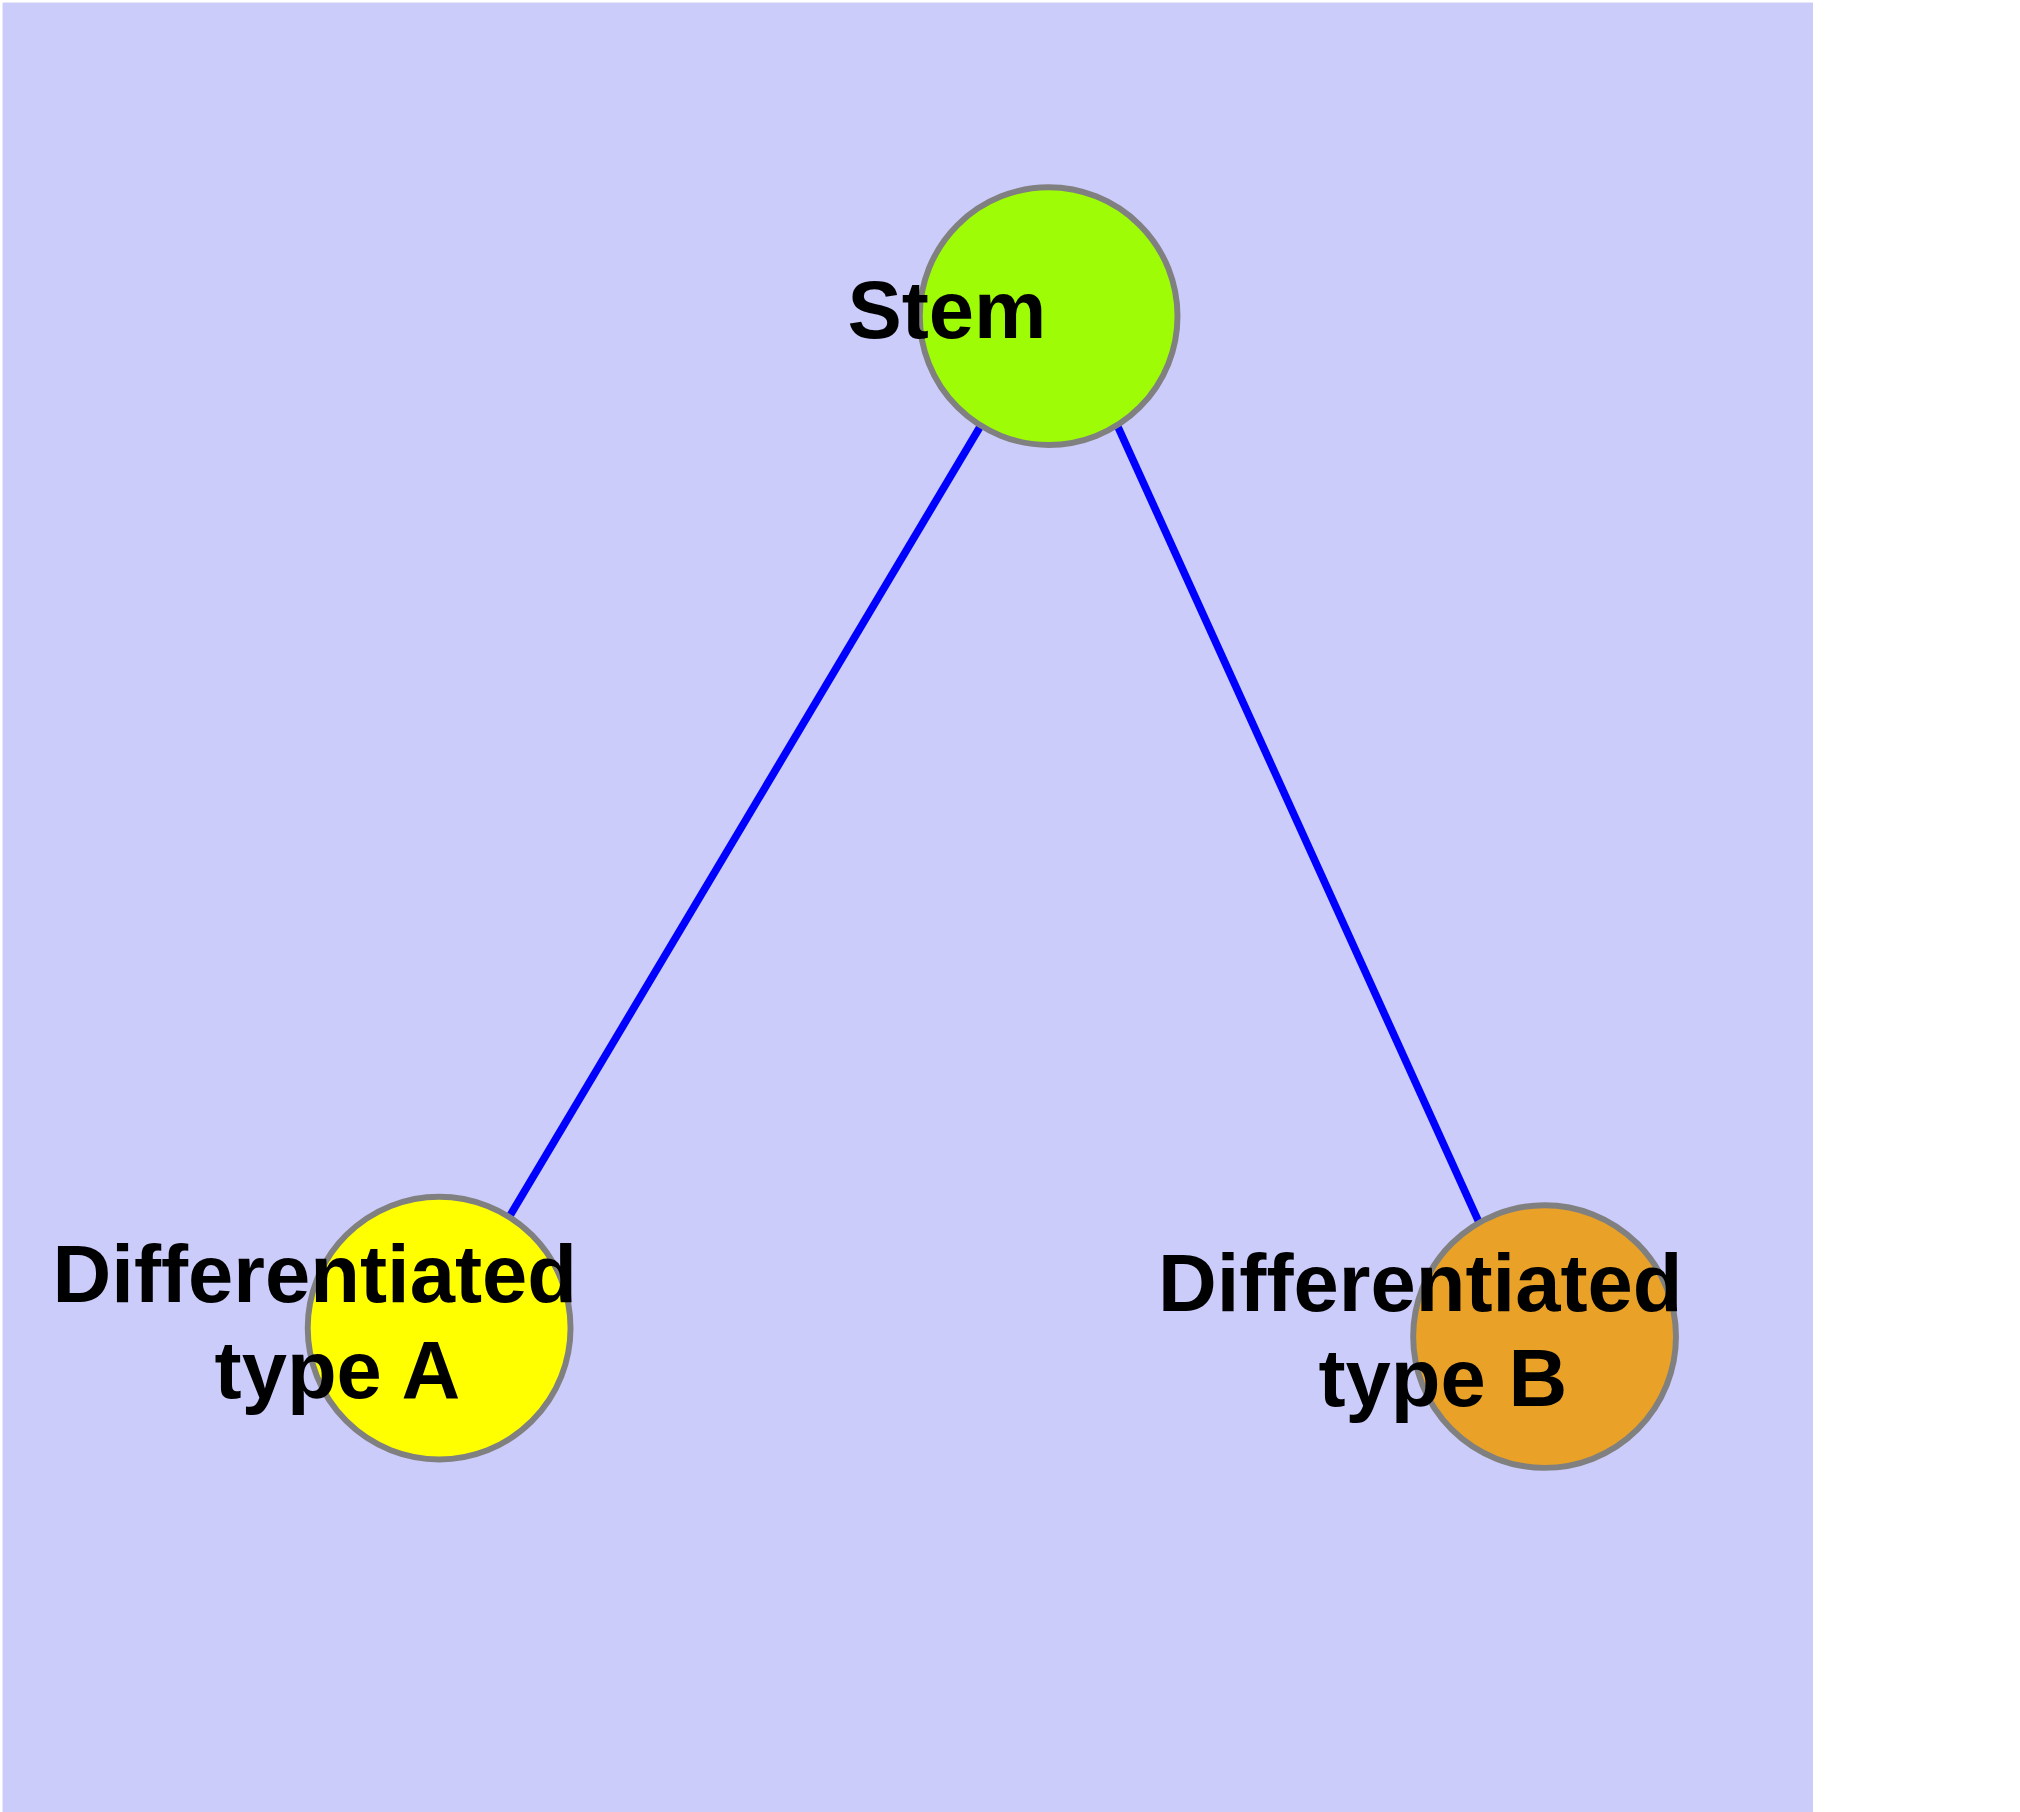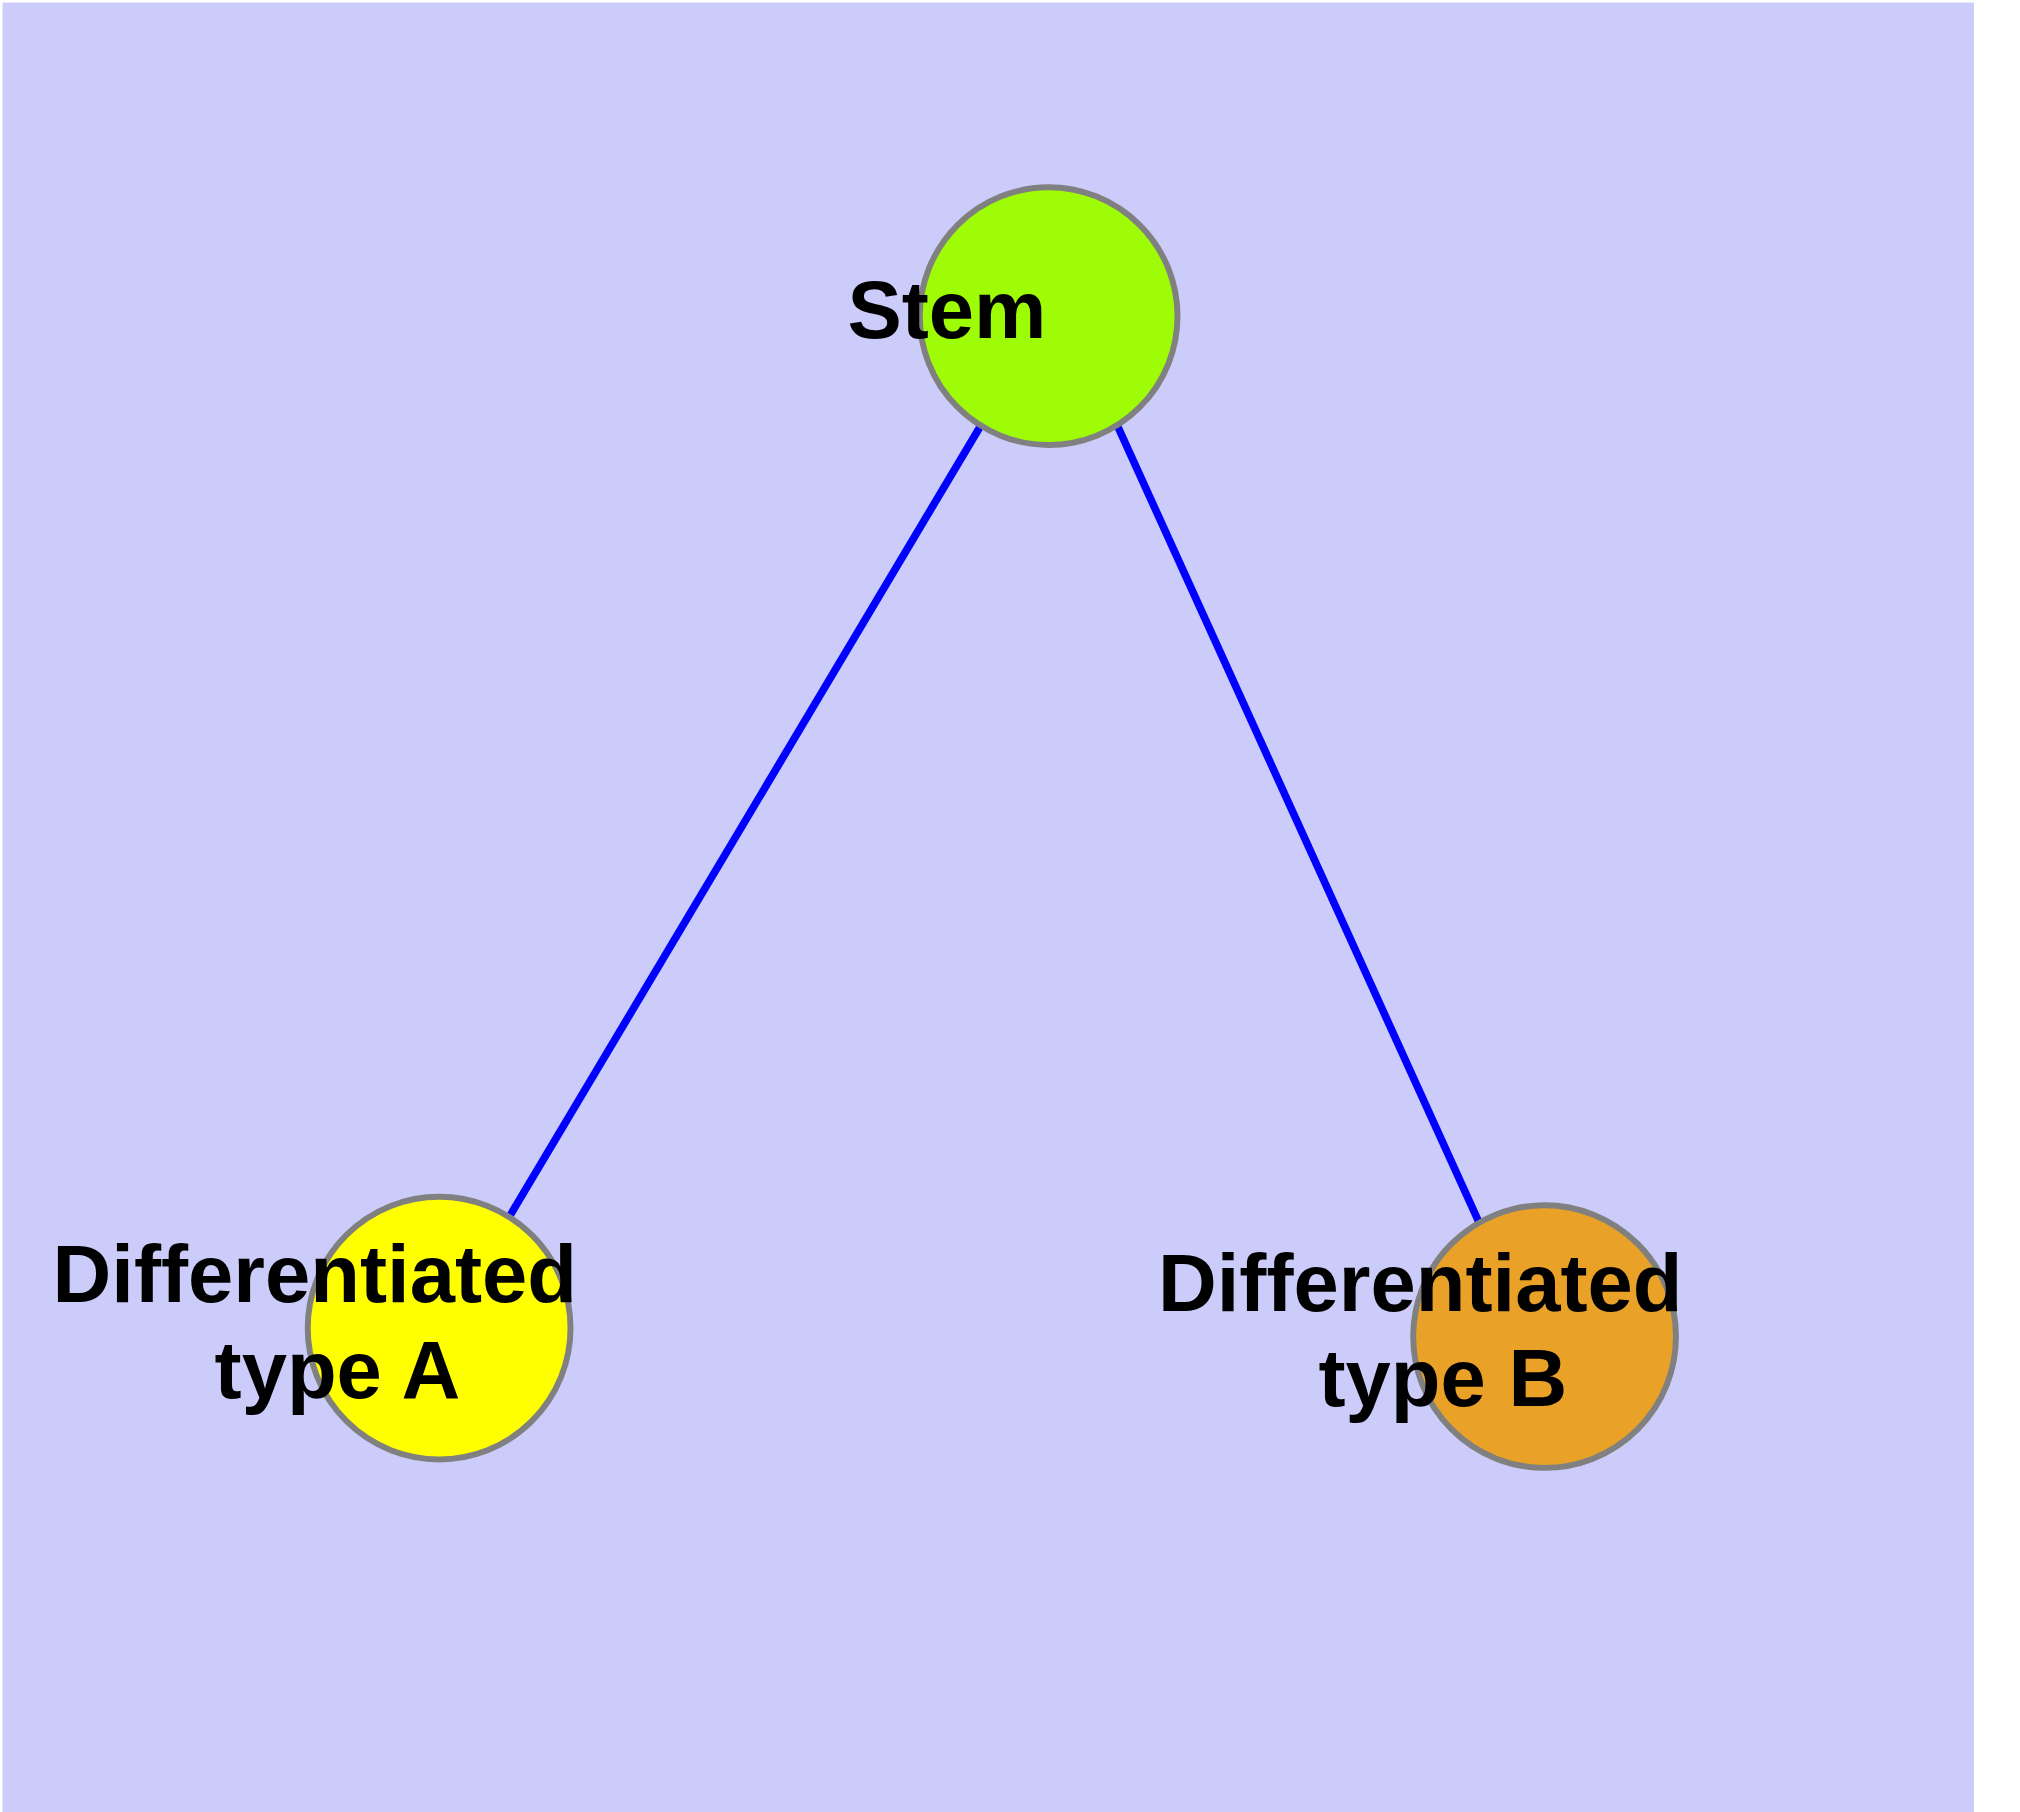--- a/index.html
+++ b/index.html
@@ -3,21 +3,21 @@
 <meta charset="utf-8">
 <title>Cell Differentiation Graph</title>
 <style>
   html, body {
     margin: 0;
     padding: 0;
     background: #ffffff;
   }
   #canvas-root {
     position: relative;
-    width: 1974px;
+    width: 1813px;
     height: 1812px;
     background: #ffffff;
     overflow: hidden;
     font-family: "Liberation Sans", "DejaVu Sans", sans-serif;
   }
   #graph-svg {
     position: absolute;
     left: 0;
     top: 0;
     width: 2021px;

